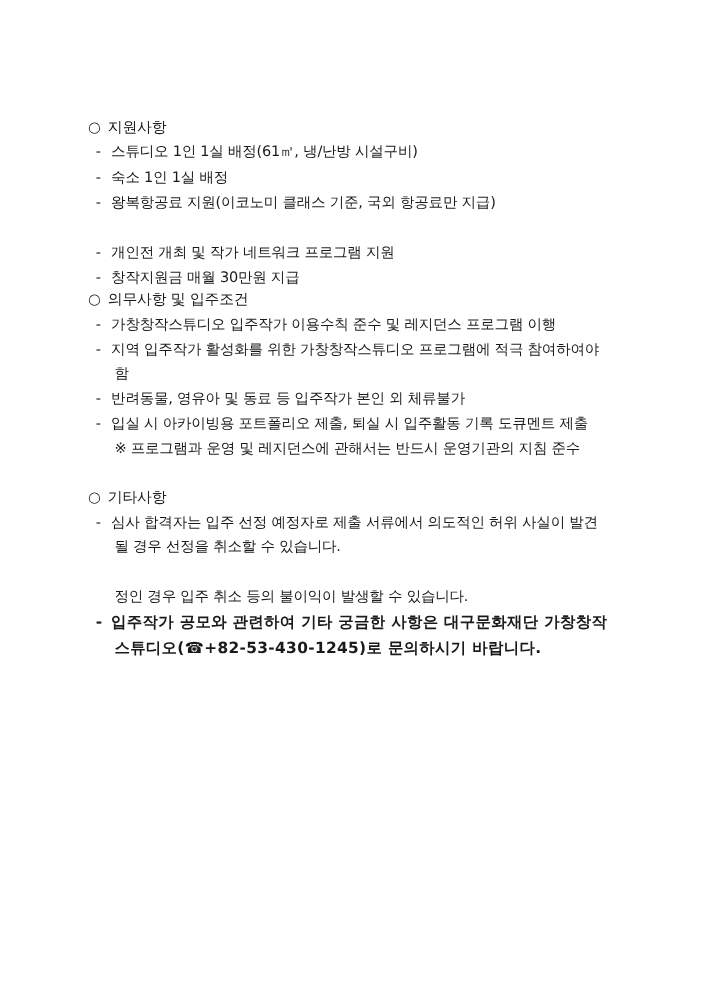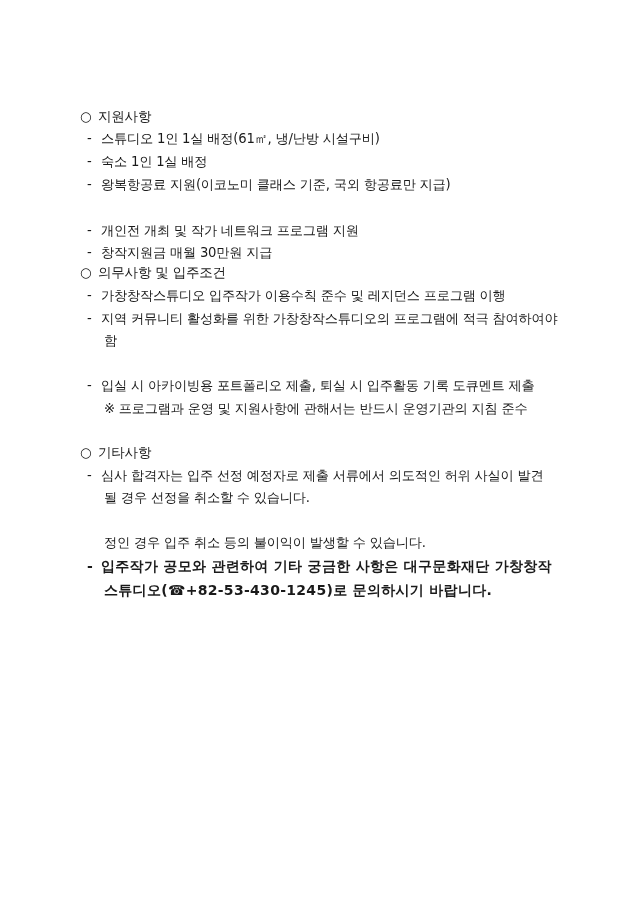--- a/index.html
+++ b/index.html
@@ -45,27 +45,30 @@
     <span class="dash">-</span><span>개인전 개최 및 작가 네트워크 프로그램 지원</span>
   </div>
 
   <div class="line heading" style="top:263px;">
     <span class="mark">○</span><span>의무사항 및 입주조건</span>
   </div>
   <div class="line bullet" style="top:287px;">
     <span class="dash">-</span><span>가창창작스튜디오 입주작가 이용수칙 준수 및 레지던스 프로그램 이행</span>
   </div>
   <div class="line bullet" style="top:310px;">
-    <span class="dash">-</span><span>지역 커뮤니티 활성화를 위한 가창창작스튜디오의 프로그램에 적극 참여하여야</span>
+    <span class="dash">-</span><span>지역 입주작가 활성화를 위한 가창창작스튜디오 프로그램에 적극 참여하여야</span>
   </div>
   <div class="line cont" style="top:332px;">함</div>
+  <div class="line bullet" style="top:354px;">
+    <span class="dash">-</span><span>반려동물, 영유아 및 동료 등 입주작가 본인 외 체류불가</span>
+  </div>
   <div class="line bullet" style="top:377px;">
     <span class="dash">-</span><span>입실 시 아카이빙용 포트폴리오 제출, 퇴실 시 입주활동 기록 도큐멘트 제출</span>
   </div>
-  <div class="line note" style="top:400px;">※ 프로그램과 운영 및 지원사항에 관해서는 반드시 운영기관의 지침 준수</div>
+  <div class="line note" style="top:400px;">※ 프로그램과 운영 및 레지던스에 관해서는 반드시 운영기관의 지침 준수</div>
 
   <div class="line heading" style="top:443px;">
     <span class="mark">○</span><span>기타사항</span>
   </div>
   <div class="line bullet" style="top:467px;">
     <span class="dash">-</span><span>심사 합격자는 입주 선정 예정자로 제출 서류에서 의도적인 허위 사실이 발견</span>
   </div>
   <div class="line cont" style="top:489px;">될 경우 선정을 취소할 수 있습니다.</div>
   <div class="line cont" style="top:534px;">정인 경우 입주 취소 등의 불이익이 발생할 수 있습니다.</div>
   <div class="line bullet bold" style="top:557px;">

